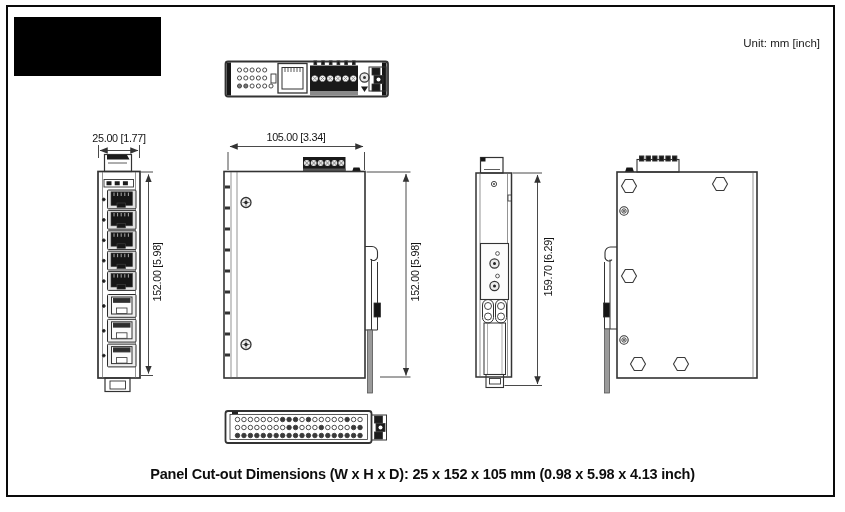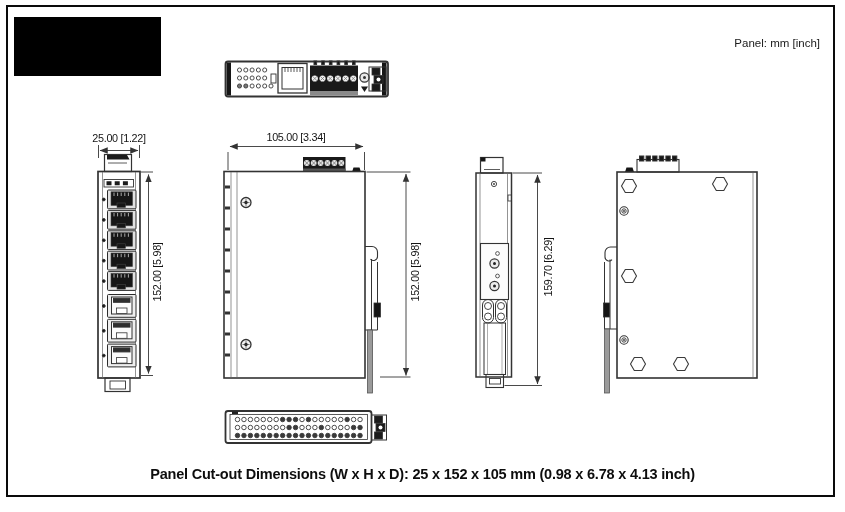--- a/index.html
+++ b/index.html
@@ -16,29 +16,29 @@
   .caption{position:absolute;left:0;top:466px;width:845px;text-align:center;
         font-weight:bold;font-size:14.5px;color:#0d0d0d;letter-spacing:-0.2px;}
   svg{position:absolute;left:0;top:0;}
 </style>
 </head>
 <body>
 
 <div class="page">
   <div class="page-border"></div>
   <div class="logo-block" style="background: rgb(0, 0, 0);"></div>
-  <div class="unit-label">Panel: mm [inch]</div>
-
-  <div class="dim" style="left:74px;top:132px;width:90px;">25.00 [1.22]</div>
+  <div class="unit-label">Unit: mm [inch]</div>
+
+  <div class="dim" style="left:74px;top:132px;width:90px;">25.00 [1.77]</div>
   <div class="dim rot" style="left:112px;top:266px;width:90px;">152.00 [5.98]</div>
   <div class="dim" style="left:251px;top:131px;width:90px;">105.00 [3.34]</div>
   <div class="dim rot" style="left:370px;top:266px;width:90px;">152.00 [5.98]</div>
   <div class="dim rot" style="left:503px;top:261px;width:90px;">159.70 [6.29]</div>
 
-  <div class="caption">Panel Cut-out Dimensions (W x H x D): 25 x 152 x 105 mm (0.98 x 6.78 x 4.13 inch)</div>
+  <div class="caption">Panel Cut-out Dimensions (W x H x D): 25 x 152 x 105 mm (0.98 x 5.98 x 4.13 inch)</div>
 
   <svg width="845" height="512" viewBox="0 0 845 512">
     <defs>
       <marker id="arr" viewBox="0 0 10 10" refX="8.6" refY="5" markerWidth="9" markerHeight="9" orient="auto-start-reverse" markerUnits="userSpaceOnUse">
         <path d="M0,1.4 L9,5 L0,8.6 z" fill="#333"></path>
       </marker>
     </defs>
 
     <g stroke="#4a4a4a" stroke-width="1" fill="none">
       <path d="M98.5,145 V158 M139.5,145 V158"></path>

